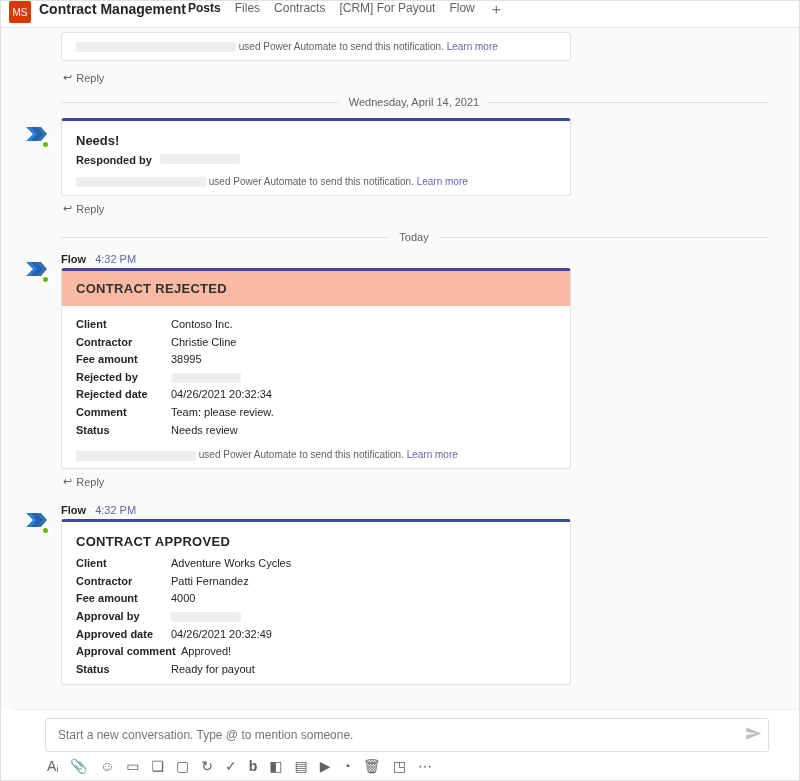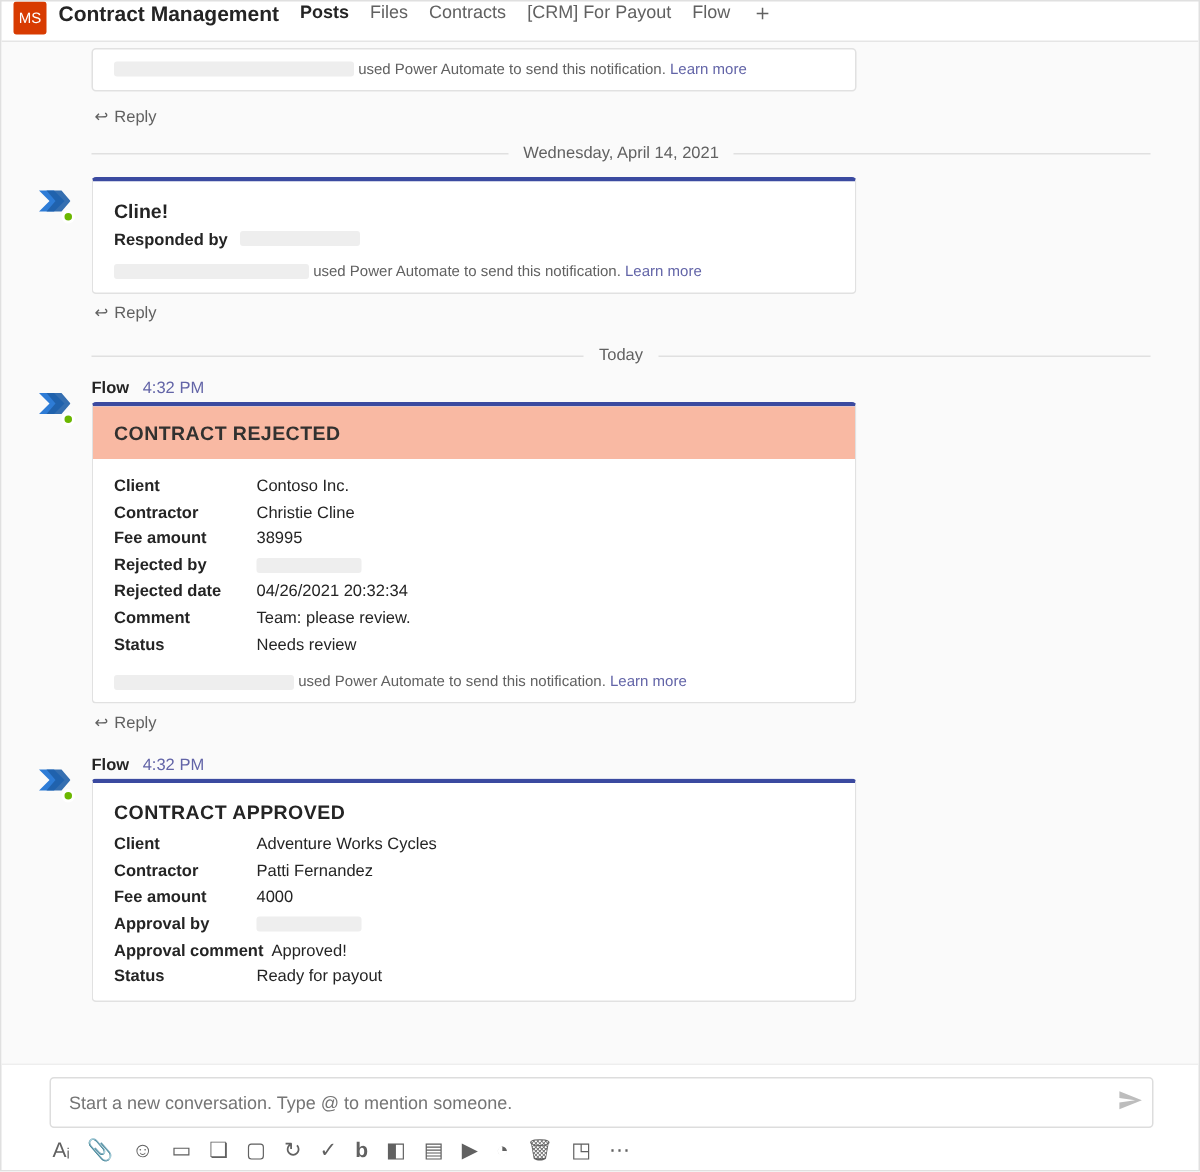--- a/index.html
+++ b/index.html
@@ -1,20 +1,20 @@
 <!DOCTYPE html>
 <html><head>
 <meta charset="utf-8">
 <style>
   * { box-sizing: border-box; }
   html, body { margin:0; padding:0; font-family: "Segoe UI", Arial, sans-serif; font-size:12px; color:#242424; background:#f5f5f5; }
   .app { width:800px; height:781px; background:#fff; display:flex; flex-direction:column; overflow:hidden; border:1px solid #e0e0e0;}
   .header { display:flex; align-items:flex-start; height:27px; padding:0 8px; border-bottom:1px solid #e5e5e5;}
   .team-badge { width:22px; height:22px; background:#d83b01; color:#fff; font-size:10px; display:flex; align-items:center; justify-content:center; margin-right:8px; border-radius:2px;}
-  .channel-title { font-weight:700; font-size:14px; margin-right:14px;}
+  .channel-title { font-weight:700; font-size:14px; margin-right:2px;}
   .tabs { display:flex; gap:14px; font-size:12px; color:#616161;}
   .tab { padding-bottom:20px; border-bottom:2px solid transparent; cursor:pointer;}
   .tab.active { color:#242424; border-bottom-color:#6264a7; font-weight:600;}
   .add-tab { color:#616161; font-size:15px; line-height:1;}
   .feed { flex:1; overflow-y:auto; padding:4px 32px 6px 60px; background:#fafafa;}
   .date-divider { display:flex; align-items:center; margin:10px 0; color:#616161; font-size:11px;}
   .date-divider::before,.date-divider::after { content:""; flex:1; border-top:1px solid #e0e0e0;}
   .date-divider span { padding:0 10px;}
   .msg { position:relative; margin:6px 0 14px 0; max-width:510px;}
   .avatar { position:absolute; left:-38px; top:4px; width:26px; height:26px;}
@@ -26,21 +26,21 @@
   .card h3 { margin:2px 0 6px 0; font-size:13px;}
   .banner { margin:-10px -14px 10px -14px; padding:10px 14px; font-weight:700; font-size:13px; letter-spacing:.3px;}
   .banner.rejected { background:#f9b9a3; color:#323130;}
   .kv { display:flex; font-size:11px; line-height:1.6;}
   .kv .k { width:95px; font-weight:600;}
   .kv .v {}
   .redact { display:inline-block; background:#eeeeee; border-radius:2px; height:10px; vertical-align:middle;}
   .footer-note { font-size:10px; color:#616161; margin-top:8px; line-height:1.5;}
   .footer-note a { color:#6264a7; text-decoration:none;}
   .reply { font-size:11px; color:#616161; padding:6px 2px 2px 2px; display:flex; align-items:center; gap:4px;}
-  .compose-wrap { padding:8px 30px 4px 32px; border-top:1px solid #eee;}
+  .compose-wrap { padding:8px 30px 4px 32px; border-top:1px solid #eee;margin-left:12px;}
   .compose { border:1px solid #ddd; border-radius:3px; padding:8px 34px 8px 10px; position:relative; background:#fff;}
   .compose input { border:none; outline:none; width:100%; font-size:12px; color:#242424;}
   .send { position:absolute; right:6px; top:50%; transform:translateY(-50%); color:#bdbdbd;}
   .compose-icons { display:flex; gap:12px; padding:6px 2px 2px 2px; color:#616161; font-size:14px;}
   .compose-icons span { cursor:pointer;}
   .flow-logo{width:24px;height:24px;}
   .top-card{ background:#fff; border:1px solid #e1e1e1; border-radius:3px; padding:6px 14px 6px 14px; margin-bottom:4px;}
 </style>
 </head>
 <body>
@@ -80,21 +80,21 @@
 
     <div class="msg">
       <div class="avatar">
         <svg class="flow-logo" viewBox="0 0 24 24">
             <path fill="#2e7cd6" d="M3 5 L13 5 L20 12 L13 19 L3 19 L10 12 Z"></path>
             <path fill="#1f5fa8" d="M8 5 L18 5 L24 12 L18 19 L8 19 L14 12 Z" opacity=".9"></path>
           </svg>
         <div class="presence"></div>
       </div>
       <div class="card">
-        <h3>Cline!</h3>
+        <h3>Needs!</h3>
         <div style="font-size:11px; font-weight:600; display:flex; align-items:flex-start; gap:8px;">
           <span>Responded by</span>
           <span class="redact" style="width:80px;"></span>
         </div>
         <div class="footer-note">
           <span class="redact" style="width:130px;"></span>
           <span>used Power Automate to send this notification.</span>
           <a href="#">Learn more</a>
         </div>
       </div>
@@ -184,20 +184,24 @@
             <div class="k">Contractor</div>
             <div class="v">Patti Fernandez</div>
           </div>
         <div class="kv">
             <div class="k">Fee amount</div>
             <div class="v">4000</div>
           </div>
         <div class="kv">
             <div class="k">Approval by</div>
             <div class="v"><span class="redact" style="width:70px;"></span></div>
+          </div>
+        <div class="kv">
+            <div class="k">Approved date</div>
+            <div class="v">04/26/2021 20:32:49</div>
           </div>
         <div class="kv">
             <div class="k" style="width:105px;">Approval comment</div>
             <div class="v">Approved!</div>
           </div>
         <div class="kv">
             <div class="k">Status</div>
             <div class="v">Ready for payout</div>
           </div>
 

